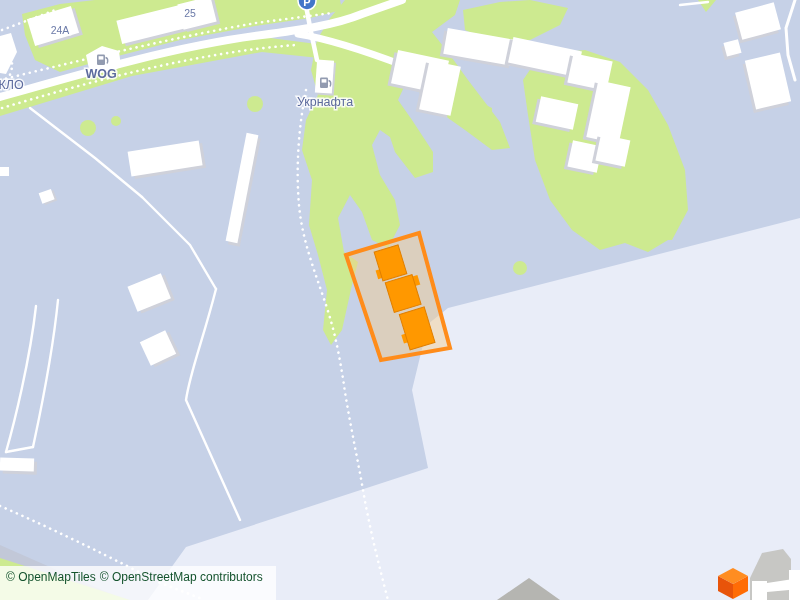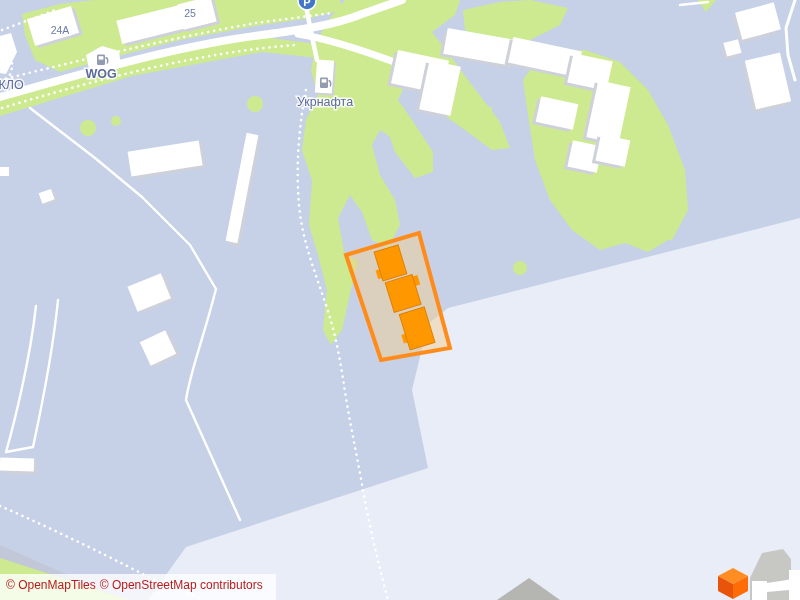--- a/index.html
+++ b/index.html
@@ -11,21 +11,21 @@
   .path2{stroke:#ffffff;fill:none;stroke-width:2.4;stroke-linecap:round;stroke-linejoin:round}
   .dot{stroke:#ffffff;fill:none;stroke-width:2.6;stroke-dasharray:0.1 6;stroke-linecap:round}
   .bldext{fill:#cfd1da}
   .bldtop{fill:#ffffff}
   .lbl{fill:#6b7aa8;paint-order:stroke;stroke:#ffffff;stroke-width:3px;stroke-opacity:.85;
        font-family:"Liberation Sans",sans-serif}
   .poi{fill:#5d6b9e}
   .hl-outline{stroke:#ff8c1a;stroke-width:4;fill:none;stroke-linejoin:miter}
   .hl-bld{stroke:#e07f00;stroke-width:1}
   .attribution{position:absolute;left:0;bottom:0;height:22px;line-height:22px;
-    background:rgba(255,255,255,0.78);padding:0 9px 4px 6px;font-size:12px;color:#b91c1c;
+    background:rgba(255,255,255,0.78);padding:0 9px 12px 6px;font-size:12px;color:#14532d;
     white-space:nowrap;z-index:5}
   .attribution span{margin-right:4px}
 </style>
 </head>
 <body>
 
 <div class="map-wrap">
 <svg width="800" height="600" viewBox="0 0 800 600">
 
   <rect x="0" y="0" width="800" height="600" fill="#c6d1e7"></rect>

